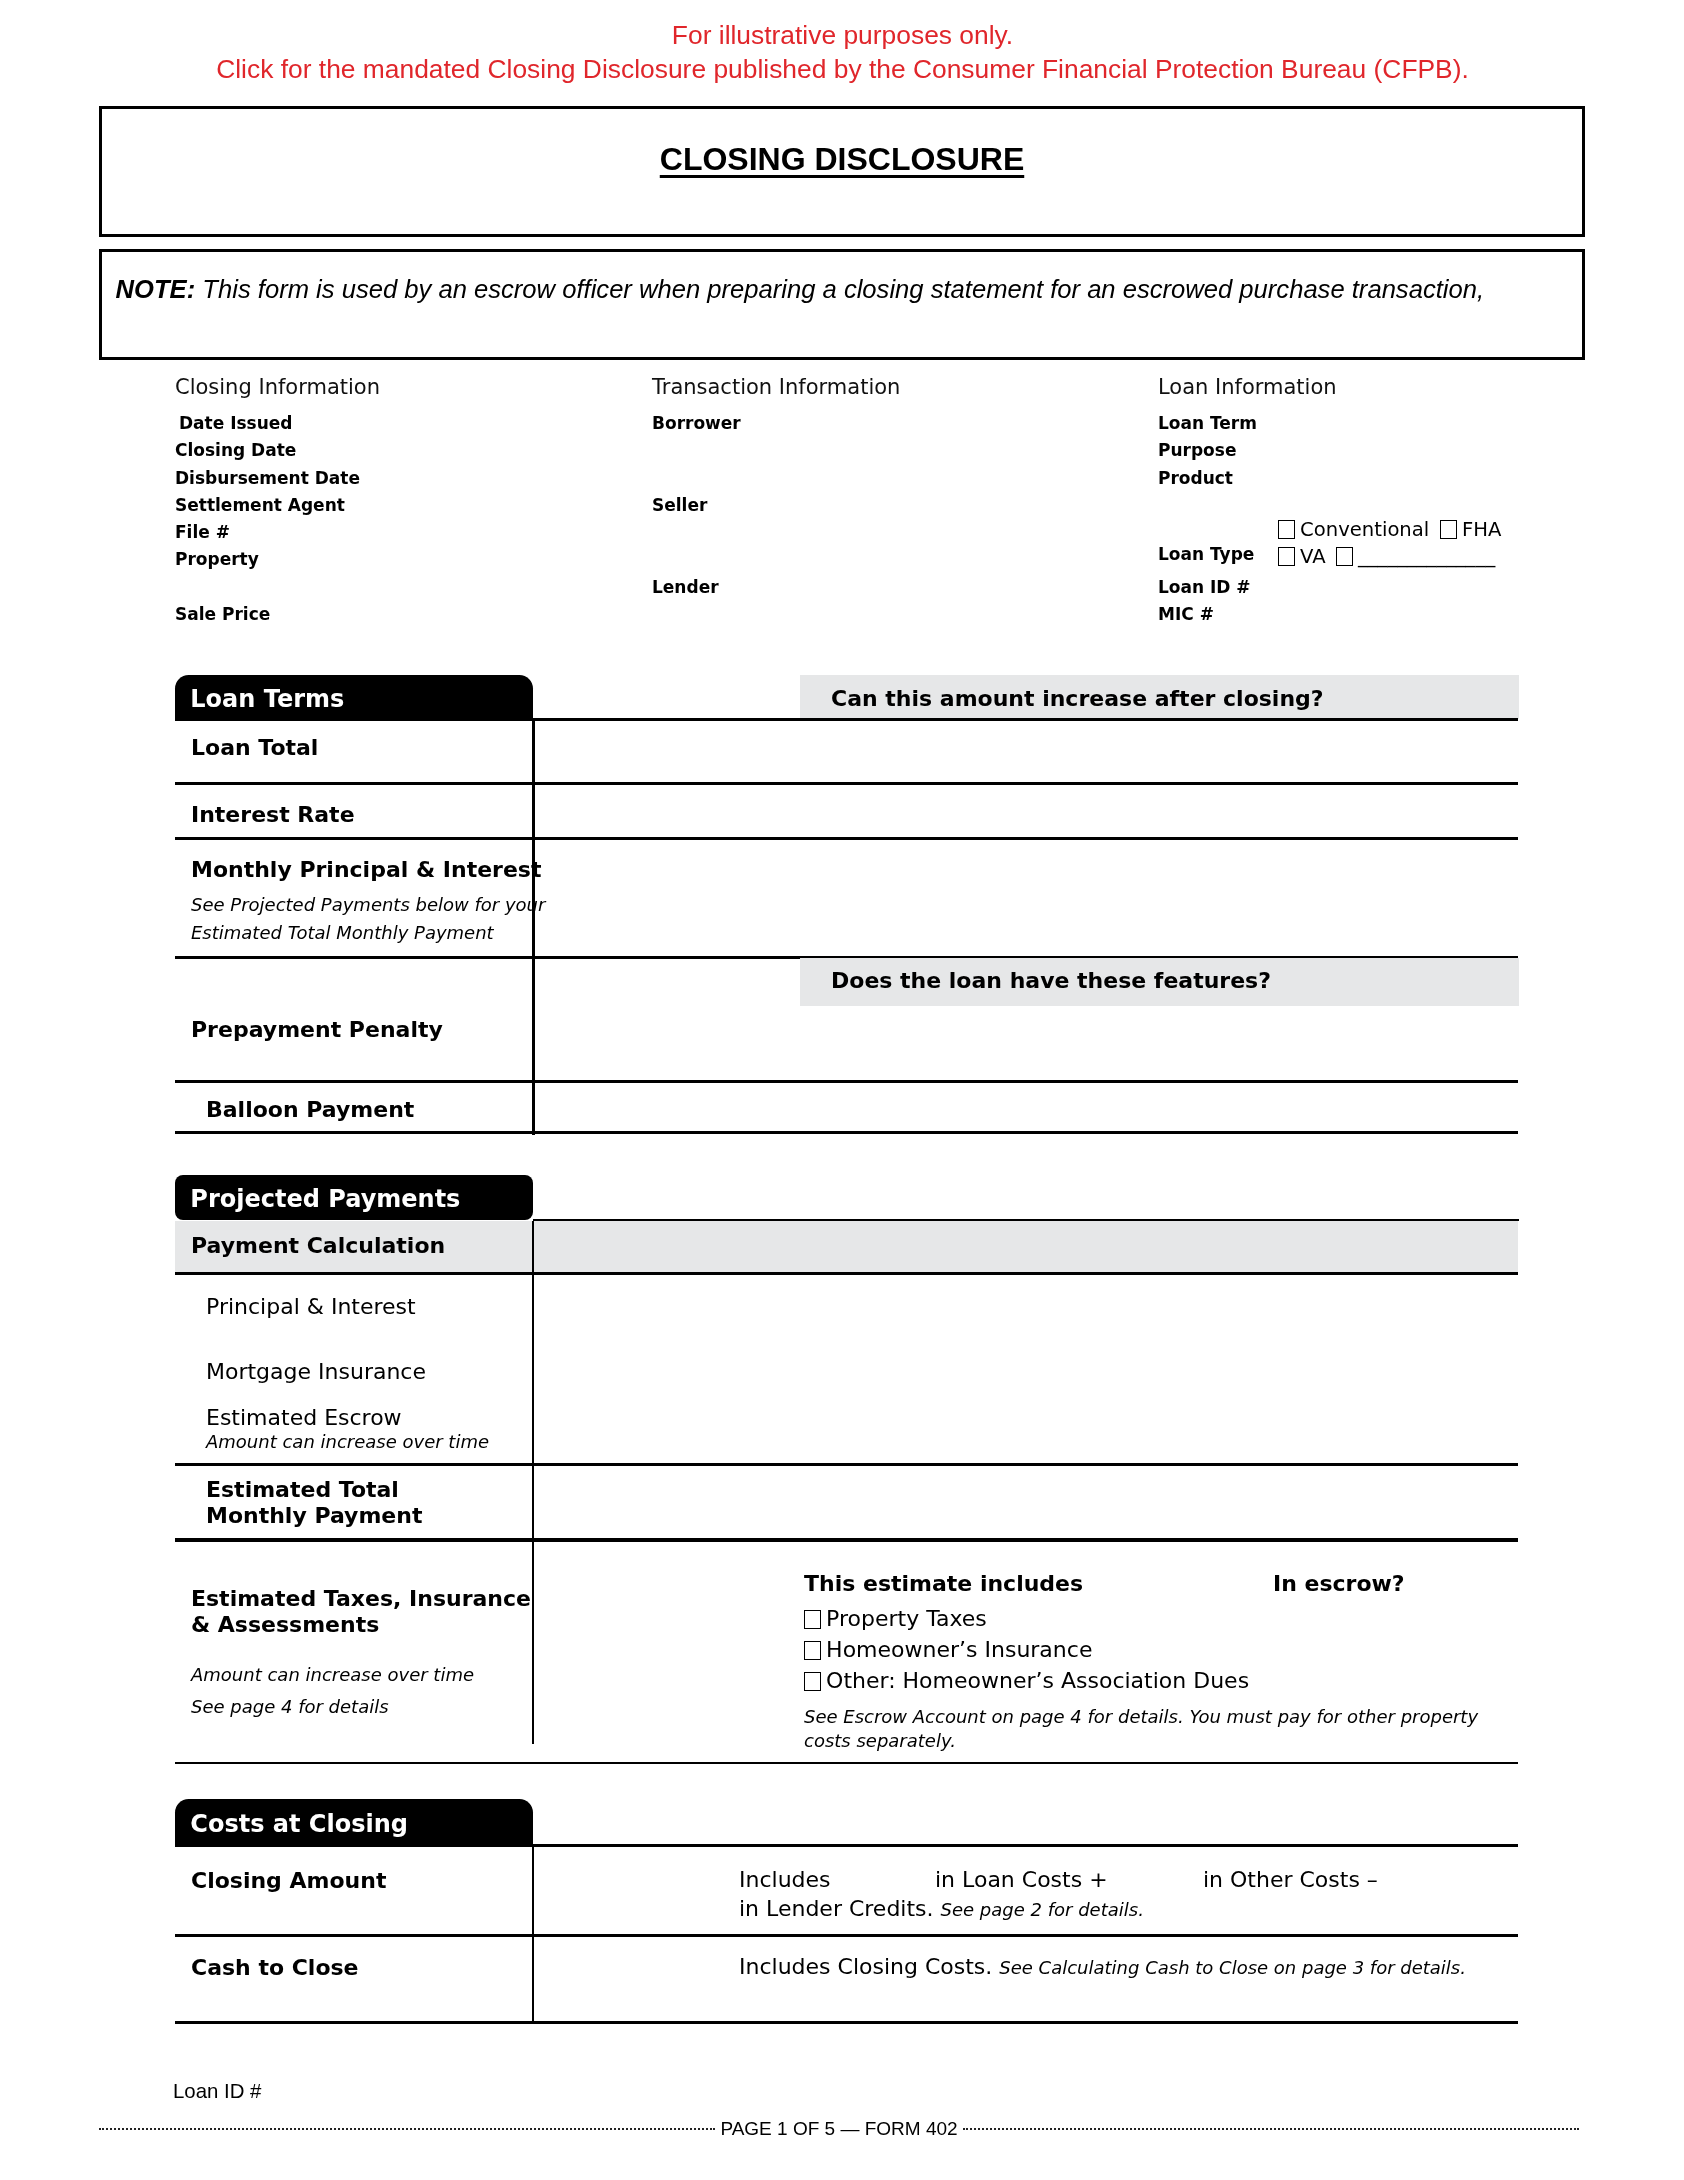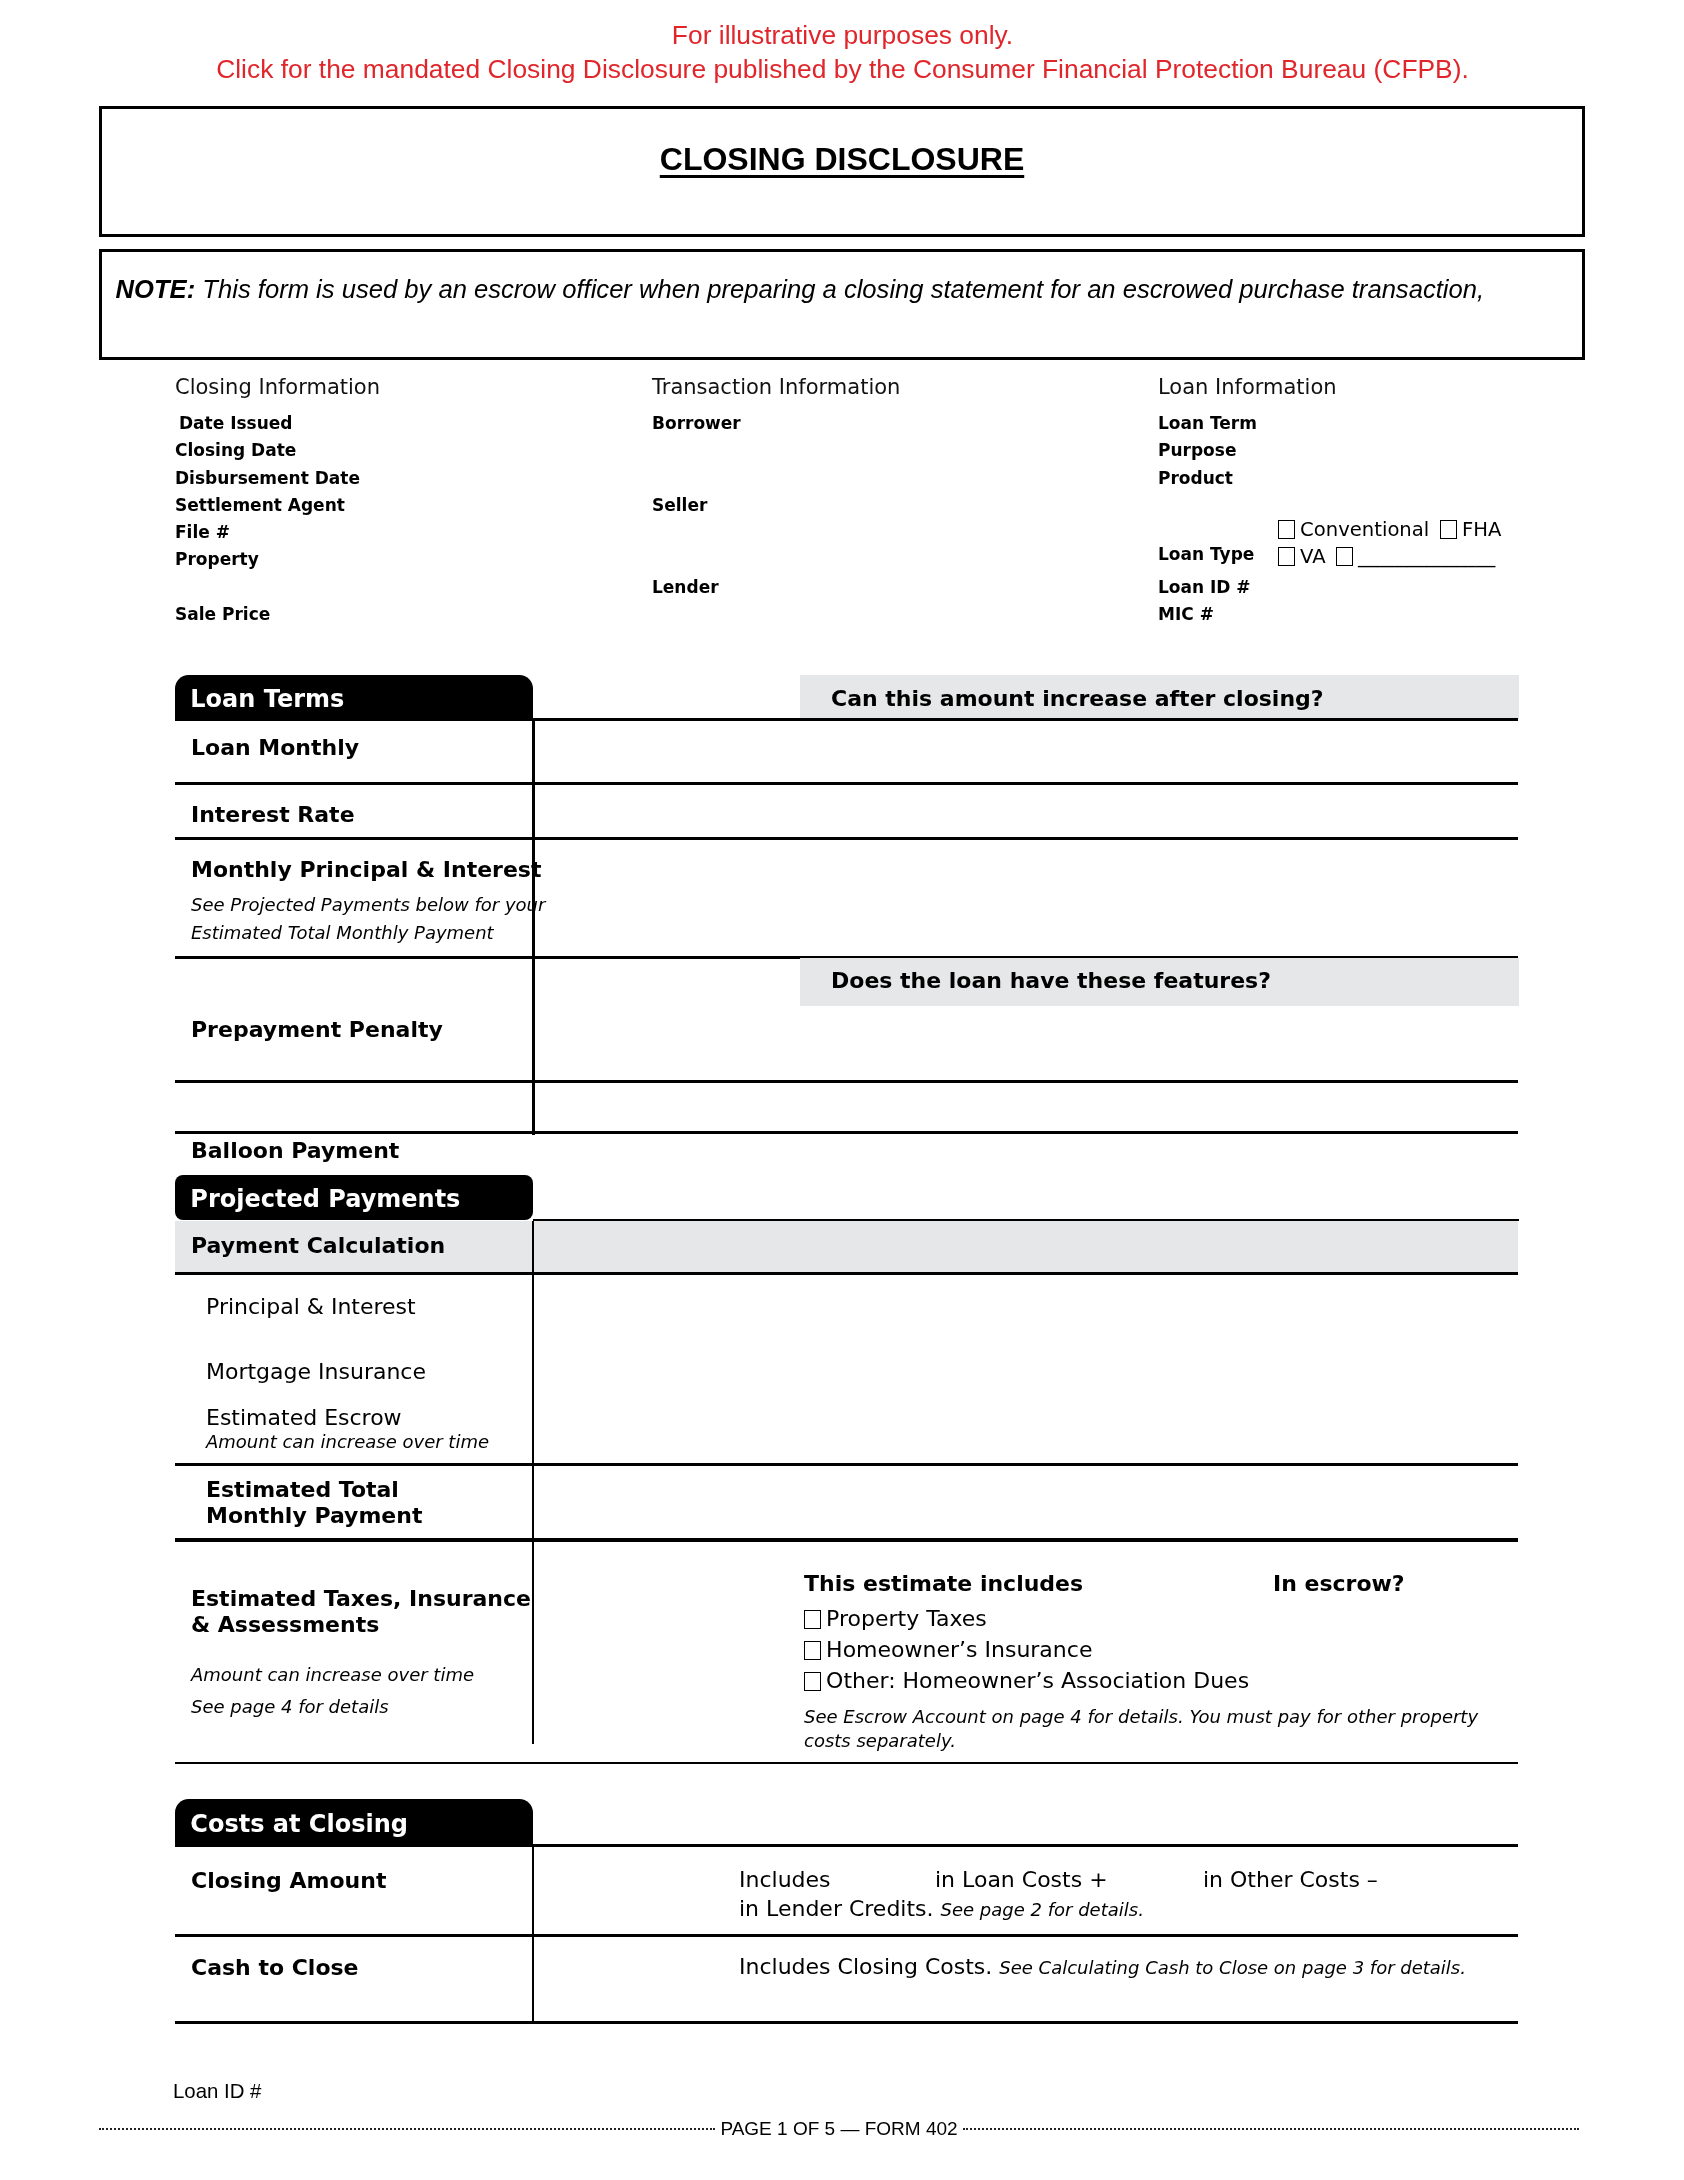--- a/index.html
+++ b/index.html
@@ -70,32 +70,32 @@
 <div class="abs opt" style="left:1336px;top:545px;"><span class="cb"></span><span>______________</span></div>
 <div class="abs lbl" style="left:1158px;top:577px;">Loan ID #</div>
 <div class="abs lbl" style="left:1158px;top:604px;">MIC #</div>
 
 <div class="tab" style="top:675px;height:45px;line-height:49px;">Loan Terms</div>
 <div class="gray" style="left:800px;top:675px;width:719px;height:44px;"></div>
 <div class="ghead" style="left:831px;top:686px;">Can this amount increase after closing?</div>
 <div class="hline" style="top:718px;"></div>
 <div class="vline" style="top:718px;height:417px;"></div>
 
-<div class="rlabel" style="top:735px;">Loan Monthly</div>
+<div class="rlabel" style="top:735px;">Loan Total</div>
 <div class="hline" style="top:782px;"></div>
 <div class="rlabel" style="top:802px;">Interest Rate</div>
 <div class="hline" style="top:837px;"></div>
 <div class="rlabel" style="top:857px;">Monthly Principal &amp; Interest</div>
 <div class="rsub" style="top:891px;"><span>See Projected Payments below for your</span><br><span>Estimated Total Monthly Payment</span></div>
 <div class="hline" style="top:956px;"></div>
 <div class="gray" style="left:800px;top:958px;width:719px;height:48px;"></div>
 <div class="ghead" style="left:831px;top:968px;">Does the loan have these features?</div>
 <div class="rlabel" style="top:1017px;">Prepayment Penalty</div>
 <div class="hline" style="top:1080px;"></div>
-<div class="rlabel" style="top:1138px;">Balloon Payment</div>
+<div class="rlabel" style="top:1097px;margin-left:15px;">Balloon Payment</div>
 <div class="hline" style="top:1131px;"></div>
 
 <div class="tab" style="top:1175px;height:45px;line-height:49px;border-radius:8px;">Projected Payments</div>
 <div class="hline" style="top:1219px;left:533px;width:986px;height:1.7px;"></div>
 <div class="gray" style="left:175px;top:1221px;width:1343px;height:51px;"></div>
 <div class="ghead" style="left:191px;top:1233px;">Payment Calculation</div>
 <div class="hline" style="top:1272px;"></div>
 <div class="vline" style="top:1221px;height:523px;width:1.7px;"></div>
 
 <div class="pplabel" style="top:1294px;">Principal &amp; Interest</div>

